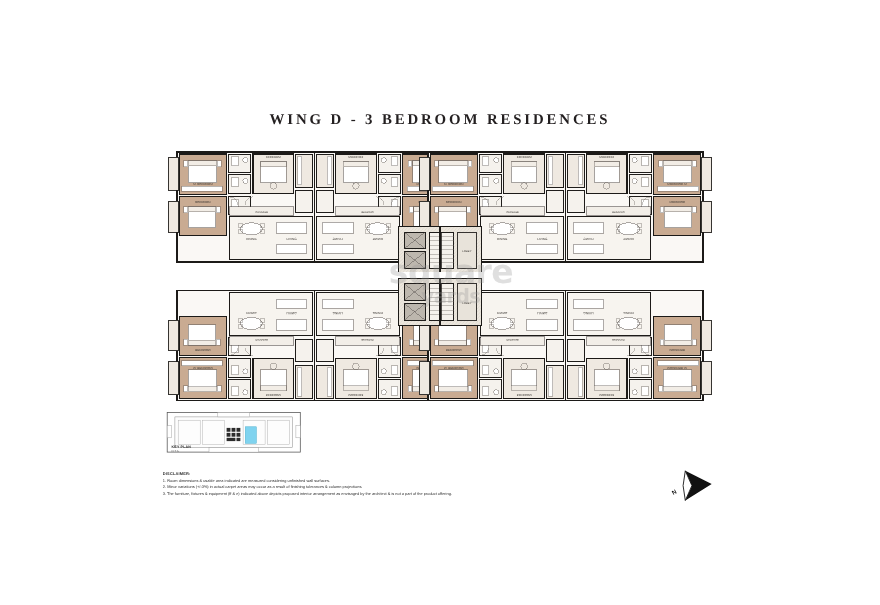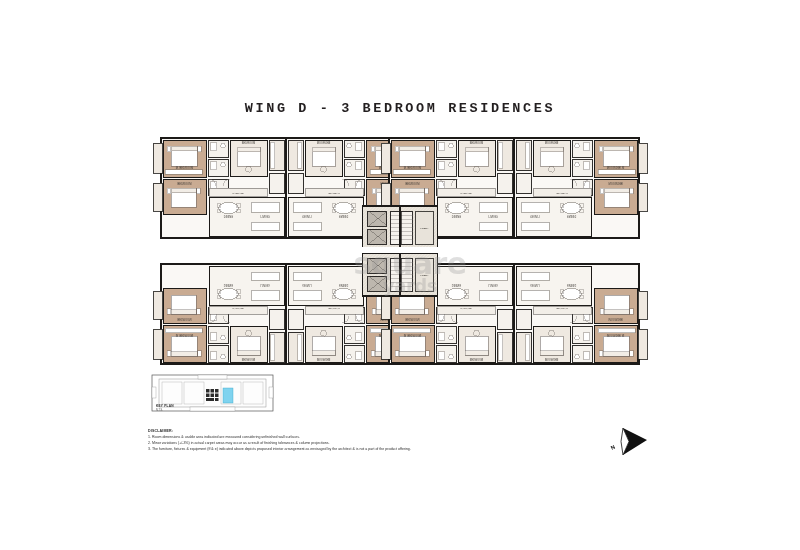--- a/index.html
+++ b/index.html
@@ -3,32 +3,32 @@
 <meta charset="utf-8">
 <style>
   html,body{margin:0;padding:0;background:#ffffff;}
   body{width:800px;height:550px;position:relative;overflow:hidden;
        font-family:"Liberation Sans",sans-serif;color:#1a1a1a;}
 
   
   #plan-title{
     position:absolute;left:0;top:101px;width:800px;text-align:center;
     font-size:13.5px;font-weight:700;letter-spacing:2.6px;color:#231f20;
-    font-family:Liberation Mono, monospace;
+    font-family:Liberation Serif, serif;
   }
 
   
   #floorplan-canvas{
     position:absolute;left:150px;top:131px;width:500px;height:240px;
   }
   #floorplan-canvas svg{display:block;width:100%;height:100%;}
 
   
   #watermark{
-    position:absolute;left:330px;top:236px;width:160px;height:72px;
+    position:absolute;left:330px;top:220px;width:160px;height:72px;
     display:flex;flex-direction:column;align-items:center;justify-content:center;
     pointer-events:none;
   }
   #watermark .wm-line{
     font-size:30px;font-weight:700;letter-spacing:-0.5px;
     color:rgba(150,150,150,0.30);line-height:0.95;
     font-family:"DejaVu Sans",sans-serif;
   }
   #watermark .wm-line.two{font-size:18px;margin-top:-2px;}
 

